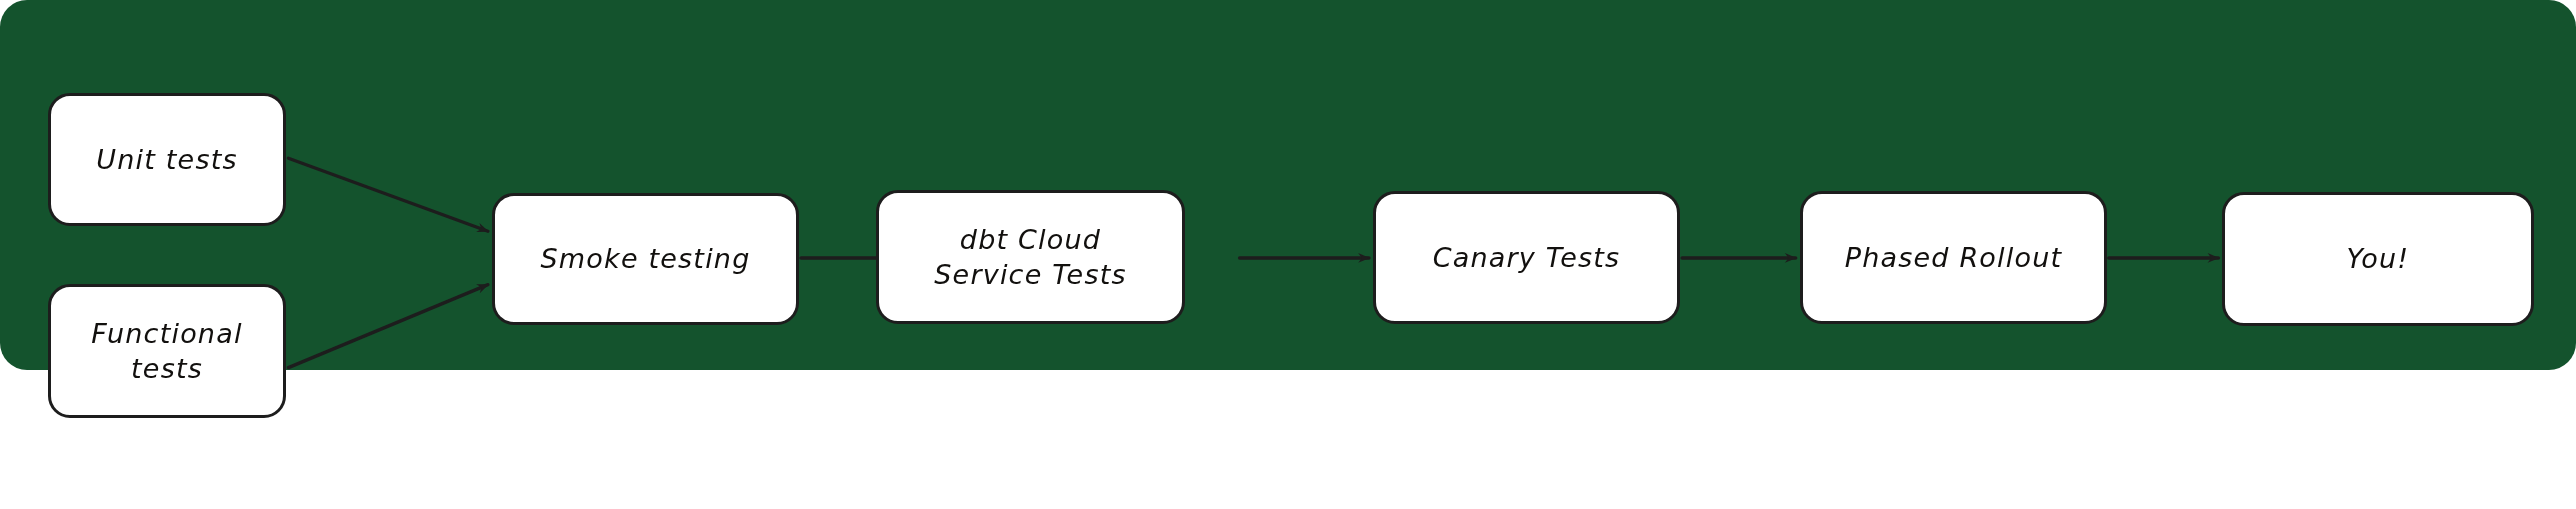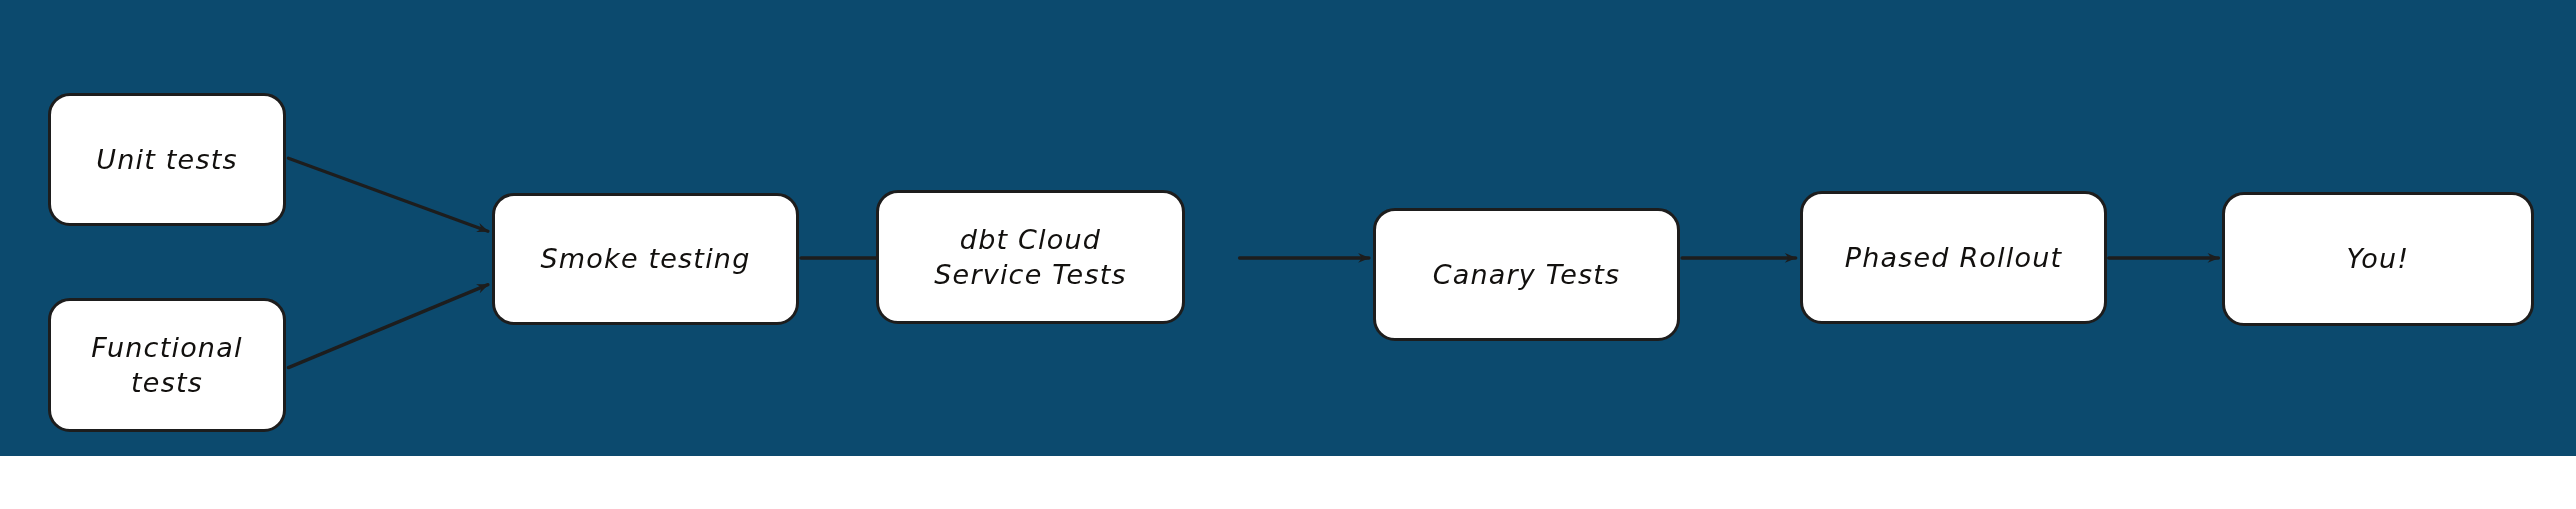--- a/index.html
+++ b/index.html
@@ -10,22 +10,23 @@
   }
   body {
     width: 2576px;
     height: 510px;
     font-family: "DejaVu Sans", sans-serif;
     overflow: hidden;
   }
   #canvas {
     position: relative;
     width: 2576px;
-    height: 456px;
-    background: #0c4a6e;
+    height: 370px;
+    background: #14532d;
+    border-radius: 27px;
   }
   #edge-layer {
     position: absolute;
     top: 0;
     left: 0;
     width: 2576px;
     height: 510px;
     pointer-events: none;
   }
   .node {
@@ -71,34 +72,34 @@
       <line x1="1255" y1="261" x2="1386" y2="261" marker-end="url(#arrowhead)"></line>
       <line x1="1703" y1="261" x2="1818" y2="261" marker-end="url(#arrowhead)"></line>
       <line x1="2135" y1="261" x2="2246" y2="261" marker-end="url(#arrowhead)"></line>
     </g>
   </svg>
 
   <div class="node" style="left:48px; top:93px; width:238px; height:133px;">
     <span class="node-label">Unit tests</span>
   </div>
 
-  <div class="node" style="left:48px; top:298px; width:238px; height:134px;">
+  <div class="node" style="left:48px; top:284px; width:238px; height:134px;">
     <span class="node-label">Functional tests</span>
   </div>
 
   <div class="node" style="left:492px; top:193px; width:307px; height:132px;">
     <span class="node-label">Smoke testing</span>
   </div>
 
   <div class="node" style="left:876px; top:190px; width:309px; height:134px;">
     <span class="node-label">dbt Cloud
 Service Tests</span>
   </div>
 
-  <div class="node" style="left:1373px; top:208px; width:307px; height:133px;">
+  <div class="node" style="left:1373px; top:191px; width:307px; height:133px;">
     <span class="node-label">Canary Tests</span>
   </div>
 
   <div class="node" style="left:1800px; top:191px; width:307px; height:133px;">
     <span class="node-label">Phased Rollout</span>
   </div>
 
   <div class="node" style="left:2222px; top:192px; width:312px; height:134px;text-align:right;">
     <span class="node-label">You!</span>
   </div>

